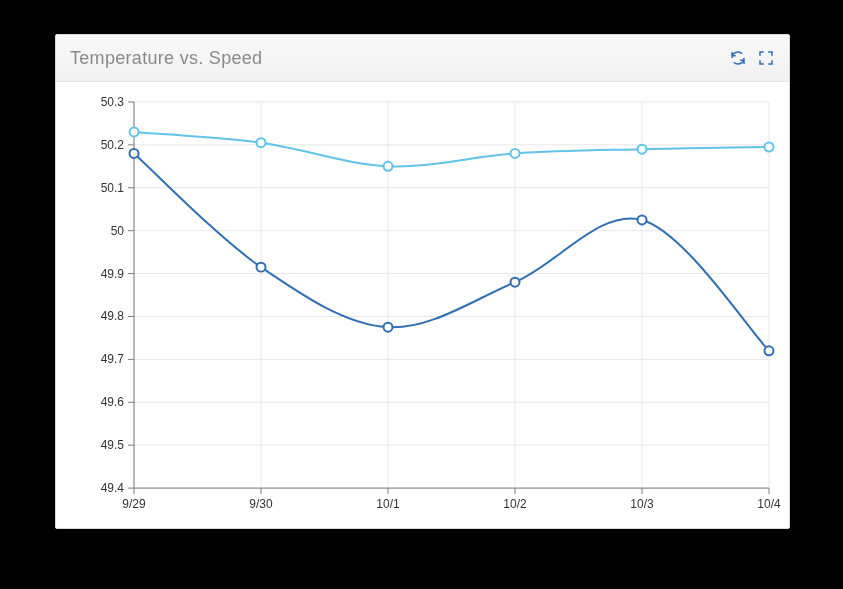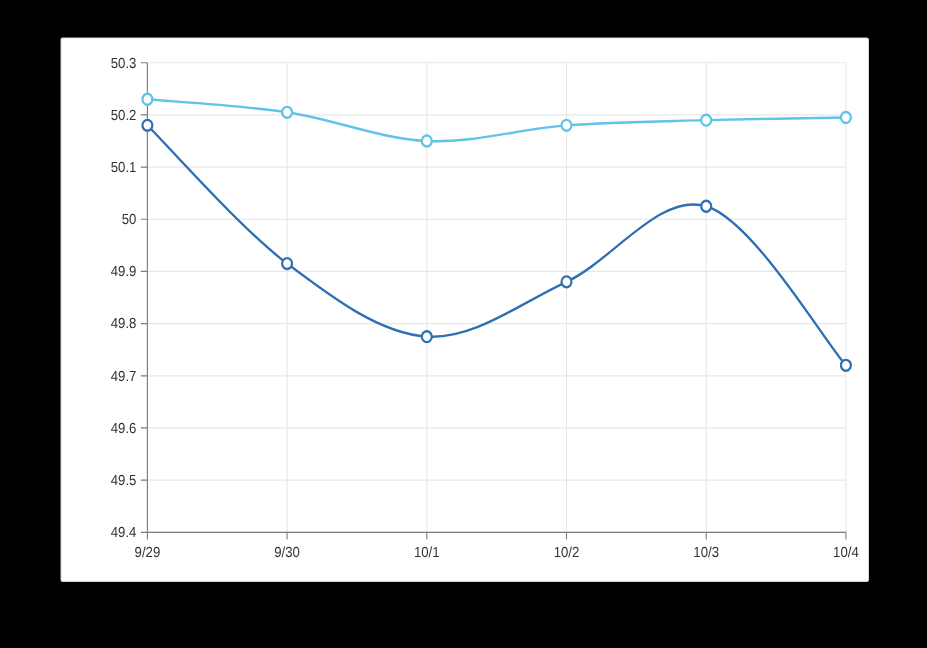--- a/index.html
+++ b/index.html
@@ -24,20 +24,35 @@
   svg.plot{position:absolute;inset:0;width:100%;height:100%;}
   .grid line{stroke:#e7e7e7;stroke-width:1;}
   .axis line{stroke:#7d7d7d;stroke-width:1;}
   .series path{fill:none;stroke-width:2;}
   .marker{fill:#fff;stroke-width:2;}
 </style>
 </head>
 <body>
 <div class="stage">
   <div class="card">
+    <div class="card-header">
+      <div class="title">Temperature vs. Speed</div>
+      <div class="header-icons">
+        <span class="hicon">
+          <svg viewBox="0 0 24 24">
+              <path d="M4 12a8 8 0 0 1 13.7-5.6M20 12a8 8 0 0 1-13.7 5.6M4 4v5h5M20 20v-5h-5"></path>
+            </svg>
+        </span>
+        <span class="hicon">
+          <svg viewBox="0 0 24 24">
+              <path d="M4 9V4h5M20 9V4h-5M4 15v5h5M20 15v5h-5"></path>
+            </svg>
+        </span>
+      </div>
+    </div>
     <div class="plot-wrap">
       <svg class="plot" viewBox="0 0 733 447" preserveAspectRatio="none">
         <g class="grid">
             <line x1="78" x2="713" y1="407" y2="407"></line>
             <line x1="78" x2="713" y1="363.9999999999993" y2="363.9999999999993"></line>
             <line x1="78" x2="713" y1="320.99999999999864" y2="320.99999999999864"></line>
             <line x1="78" x2="713" y1="277.99999999999795" y2="277.99999999999795"></line>
             <line x1="78" x2="713" y1="235.00000000000034" y2="235.00000000000034"></line>
             <line x1="78" x2="713" y1="191.99999999999966" y2="191.99999999999966"></line>
             <line x1="78" x2="713" y1="148.99999999999898" y2="148.99999999999898"></line>

